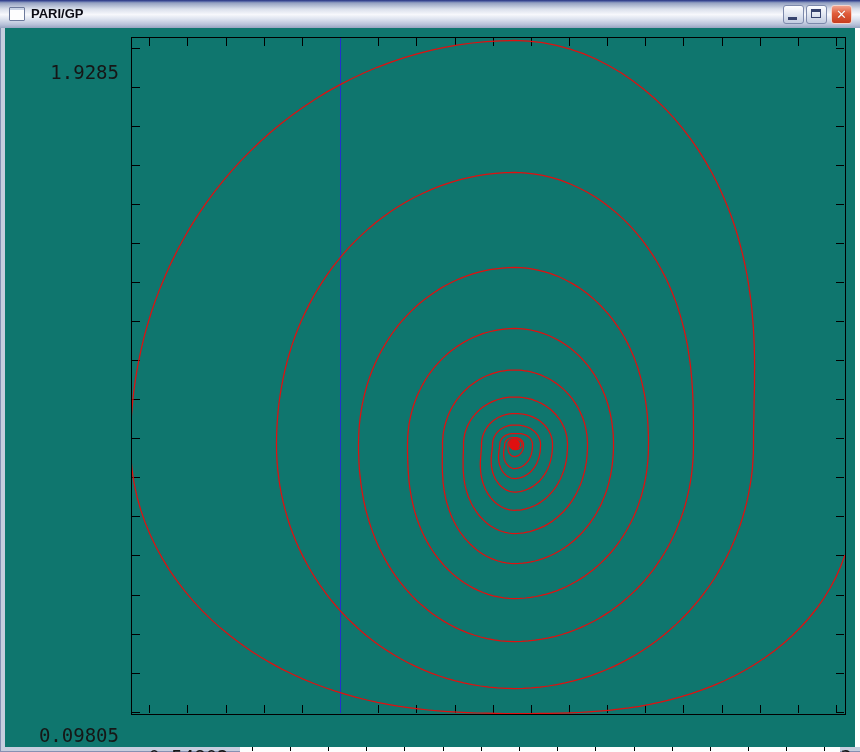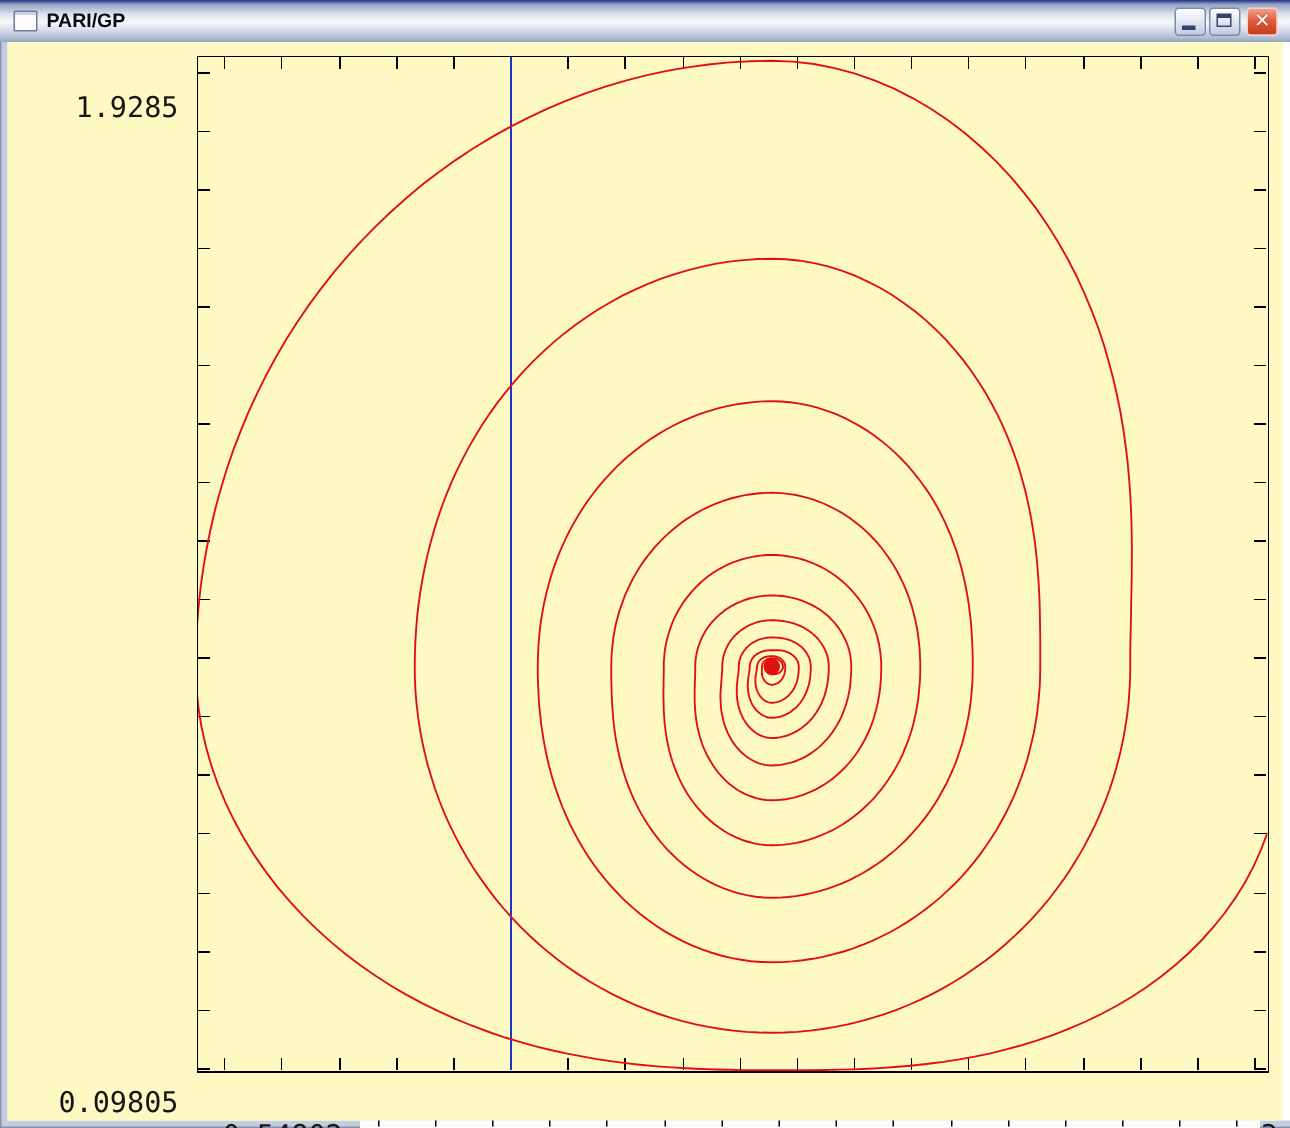--- a/index.html
+++ b/index.html
@@ -19,21 +19,21 @@
   .btn-min{right:56px;} .btn-max{right:33px;}
   .btn-close{right:8px;border:1px solid #f3d5cd;
     background:linear-gradient(180deg,#f2a28d 0%,#e05c3a 45%,#c63d1e 100%);}
   .glyph-min{position:absolute;left:4px;bottom:3px;width:9px;height:3px;background:#36436e;}
   .glyph-max{position:absolute;left:4px;top:3px;width:10px;height:9px;box-sizing:border-box;
     border:1px solid #36436e;border-top-width:3px;background:transparent;}
   .glyph-close{position:absolute;left:0;top:1px;width:100%;text-align:center;
     color:#fff;font-size:13px;font-weight:bold;line-height:16px;
     text-shadow:0 0 1px #9e2a10;font-family:"DejaVu Sans",sans-serif;}
   
-  .client{position:absolute;left:5px;top:28px;width:850px;height:719px;background:#fef9c3;}
+  .client{position:absolute;left:5px;top:28px;width:850px;height:719px;background:#0f766e;}
   #plot-svg{position:absolute;left:0;top:0;}
   .axis-label{position:absolute;font-family:"DejaVu Sans Mono","Liberation Mono",monospace;
     font-size:19px;color:#161616;line-height:20px;white-space:pre;}
   .lab-ymax{left:0;top:34px;width:114px;text-align:right;}
   .lab-ymin{left:0;top:697px;width:114px;text-align:right;}
   .lab-xmin{left:132px;top:719px;}
   .lab-xmax{left:600px;top:719px;width:247px;text-align:right;}
   
   .bg-sliver{position:absolute;left:240px;bottom:0;width:600px;height:5px;background:#fdfdfd;}
   .bg-sliver .tick{position:absolute;bottom:1px;width:1px;height:4px;background:#000;}

